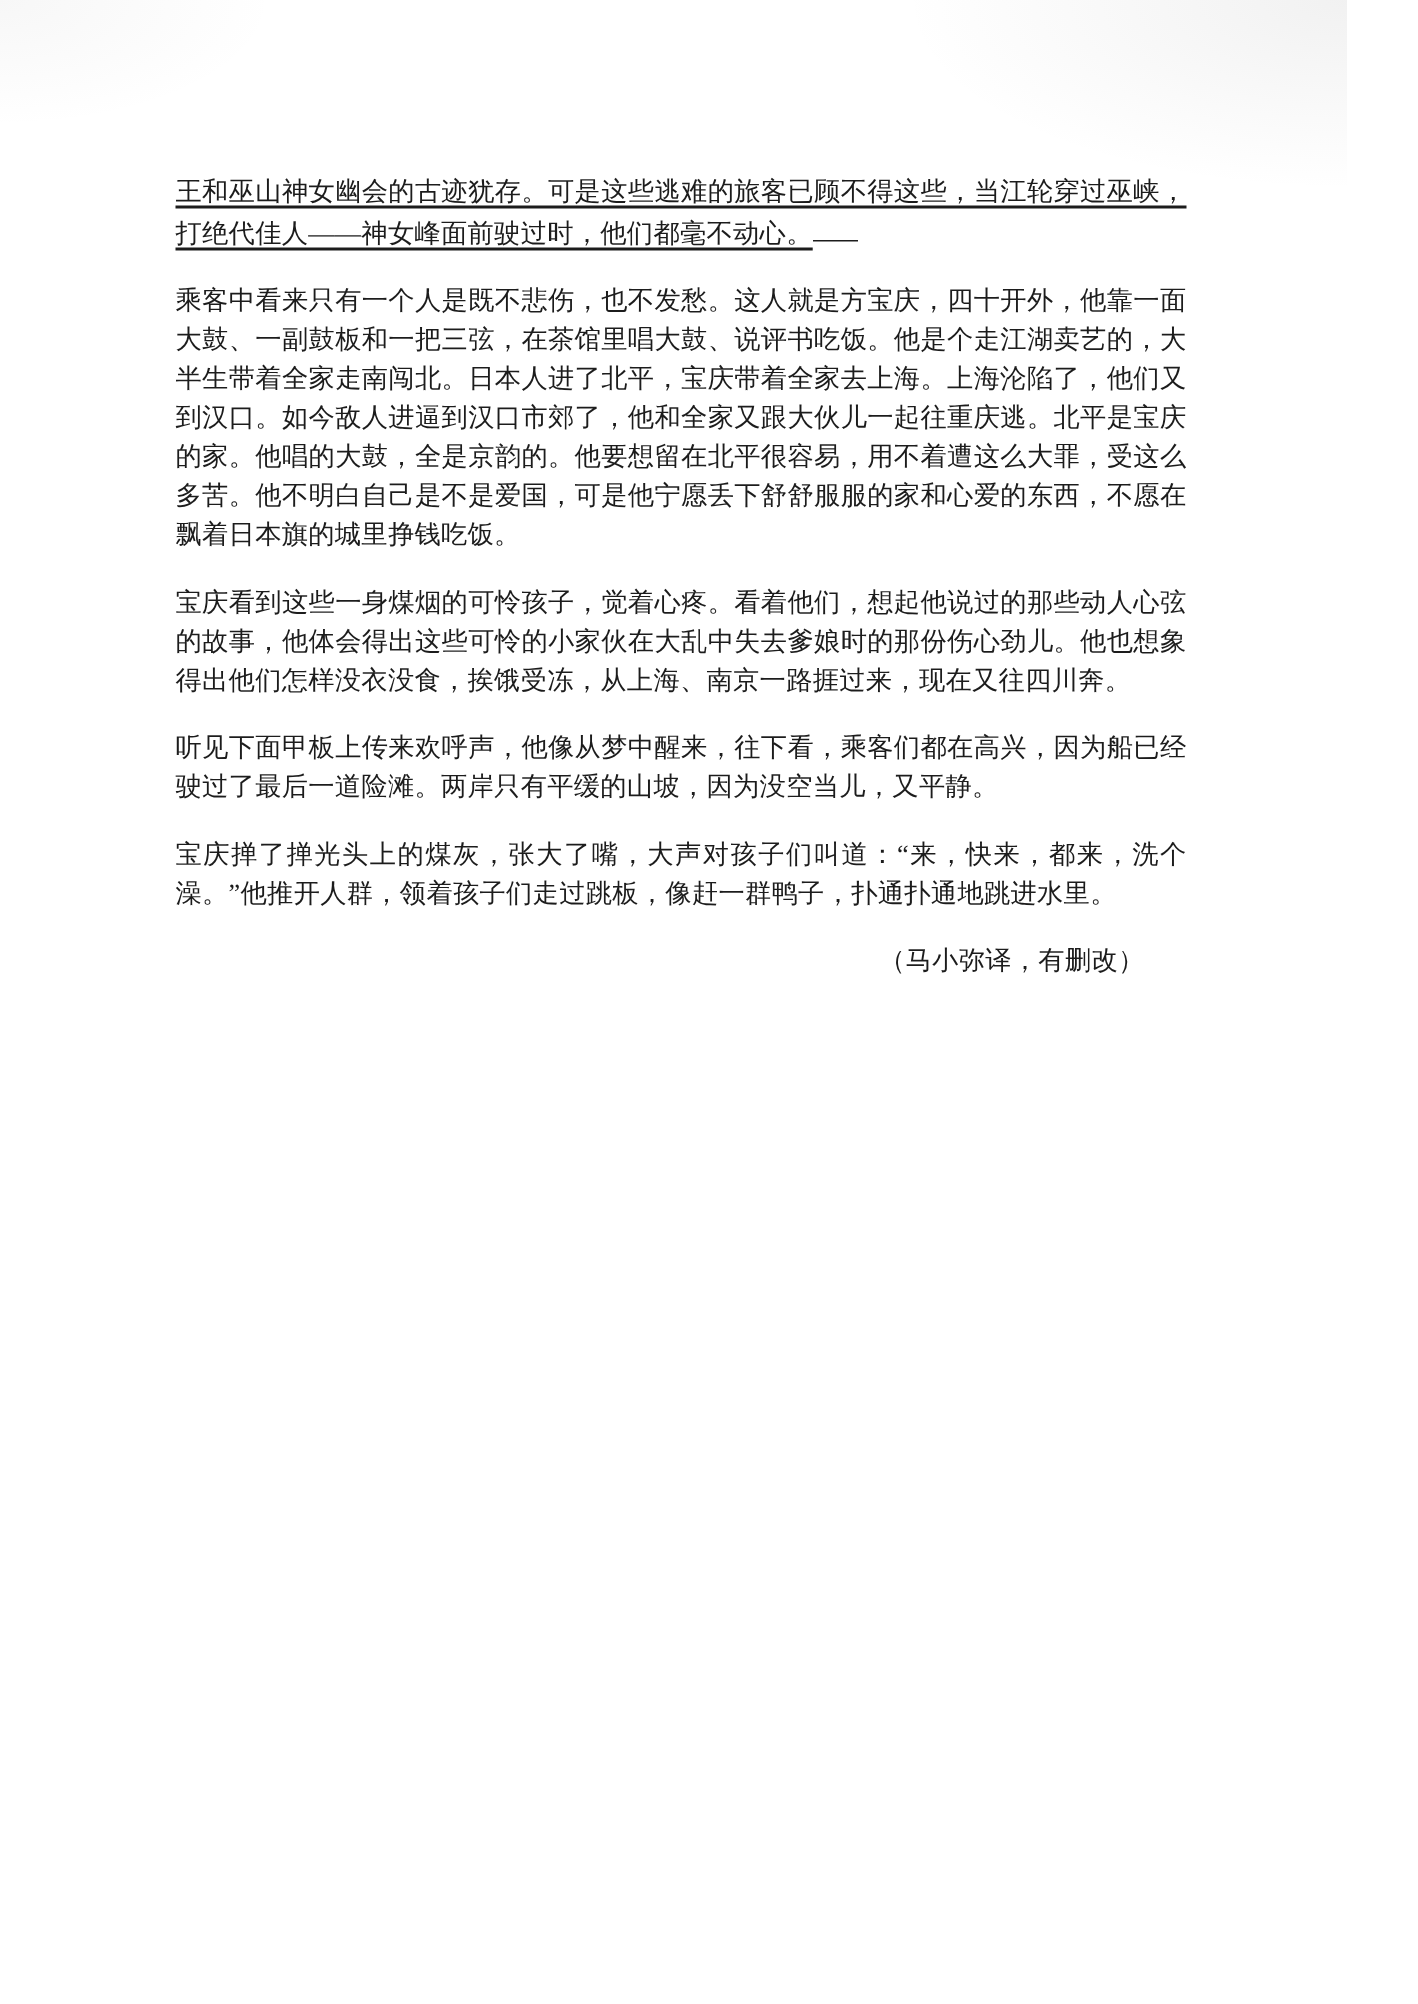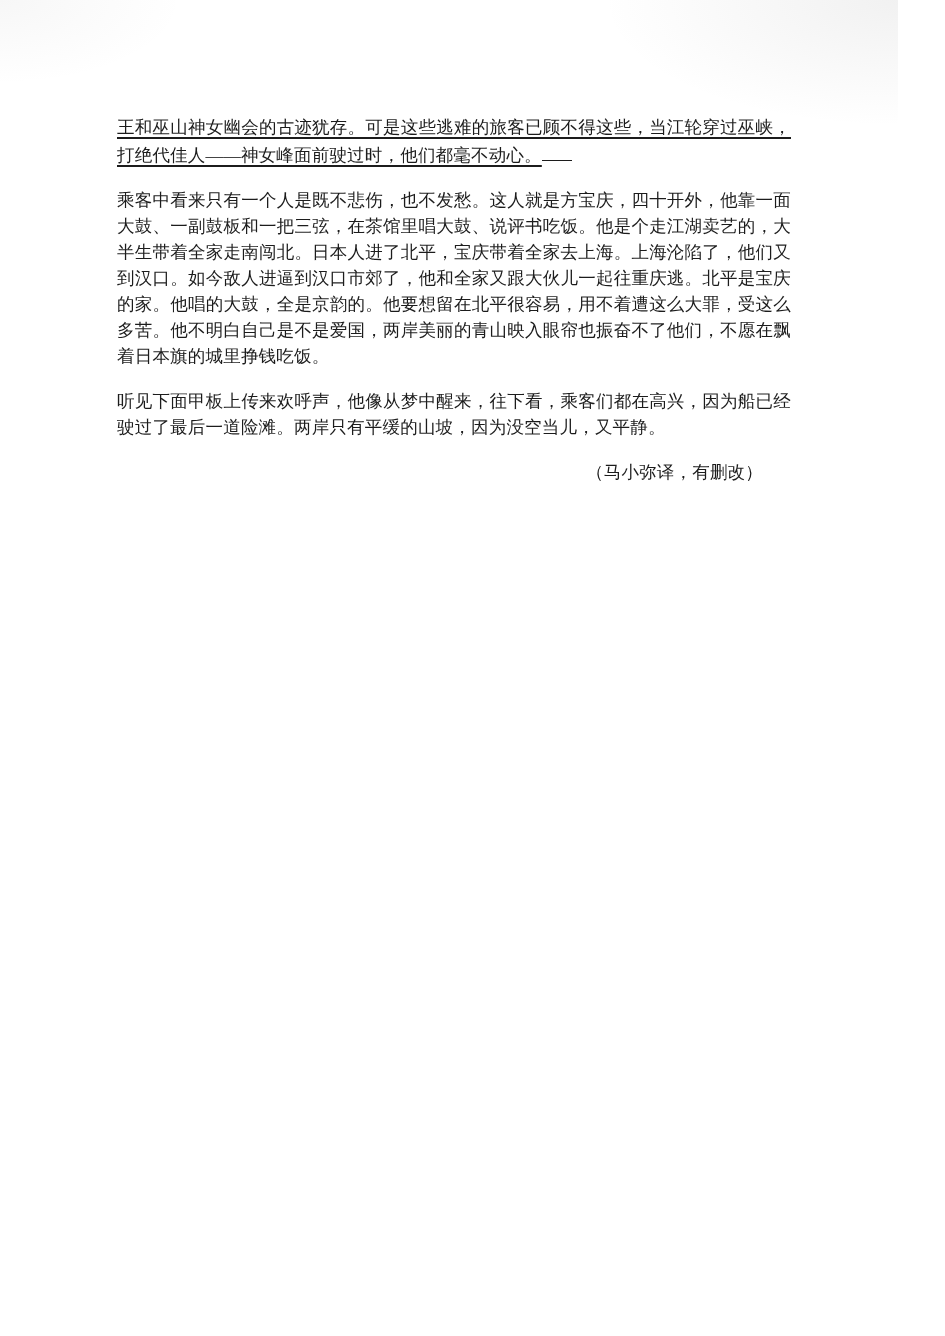--- a/index.html
+++ b/index.html
@@ -54,24 +54,26 @@
 </style>
 </head>
 <body>
 
 <div class="page">
 
   <p class="para underline-para"><span>王和巫山神女幽会的古迹犹存。可是这些逃难的旅客已顾不得这些，当江轮穿过巫峡，打绝代佳人——神女峰面前驶过时，他们都毫不动心。</span><span class="u-ext"></span></p>
 
 
 
-  <p class="para">乘客中看来只有一个人是既不悲伤，也不发愁。这人就是方宝庆，四十开外，他靠一面大鼓、一副鼓板和一把三弦，在茶馆里唱大鼓、说评书吃饭。他是个走江湖卖艺的，大半生带着全家走南闯北。日本人进了北平，宝庆带着全家去上海。上海沦陷了，他们又到汉口。如今敌人进逼到汉口市郊了，他和全家又跟大伙儿一起往重庆逃。北平是宝庆的家。他唱的大鼓，全是京韵的。他要想留在北平很容易，用不着遭这么大罪，受这么多苦。他不明白自己是不是爱国，两岸美丽的青山映入眼帘也振奋不了他们，不愿在飘着日本旗的城里挣钱吃饭。</p>
+  <p class="para">乘客中看来只有一个人是既不悲伤，也不发愁。这人就是方宝庆，四十开外，他靠一面大鼓、一副鼓板和一把三弦，在茶馆里唱大鼓、说评书吃饭。他是个走江湖卖艺的，大半生带着全家走南闯北。日本人进了北平，宝庆带着全家去上海。上海沦陷了，他们又到汉口。如今敌人进逼到汉口市郊了，他和全家又跟大伙儿一起往重庆逃。北平是宝庆的家。他唱的大鼓，全是京韵的。他要想留在北平很容易，用不着遭这么大罪，受这么多苦。他不明白自己是不是爱国，可是他宁愿丢下舒舒服服的家和心爱的东西，不愿在飘着日本旗的城里挣钱吃饭。</p>
 
 
+  <p class="para">宝庆看到这些一身煤烟的可怜孩子，觉着心疼。看着他们，想起他说过的那些动人心弦的故事，他体会得出这些可怜的小家伙在大乱中失去爹娘时的那份伤心劲儿。他也想象得出他们怎样没衣没食，挨饿受冻，从上海、南京一路捱过来，现在又往四川奔。</p>
 
 
   <p class="para">听见下面甲板上传来欢呼声，他像从梦中醒来，往下看，乘客们都在高兴，因为船已经驶过了最后一道险滩。两岸只有平缓的山坡，因为没空当儿，又平静。</p>
 
 
+  <p class="para">宝庆掸了掸光头上的煤灰，张大了嘴，大声对孩子们叫道：“来，快来，都来，洗个澡。”他推开人群，领着孩子们走过跳板，像赶一群鸭子，扑通扑通地跳进水里。</p>
 
   <p class="attribution">（马小弥译，有删改）</p>
 
 </div>
 
 </body></html>

